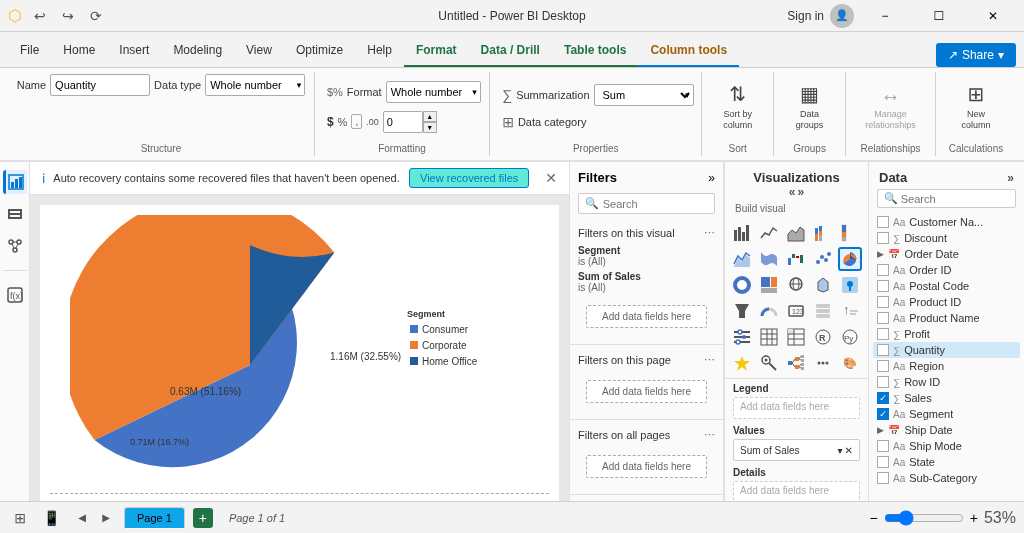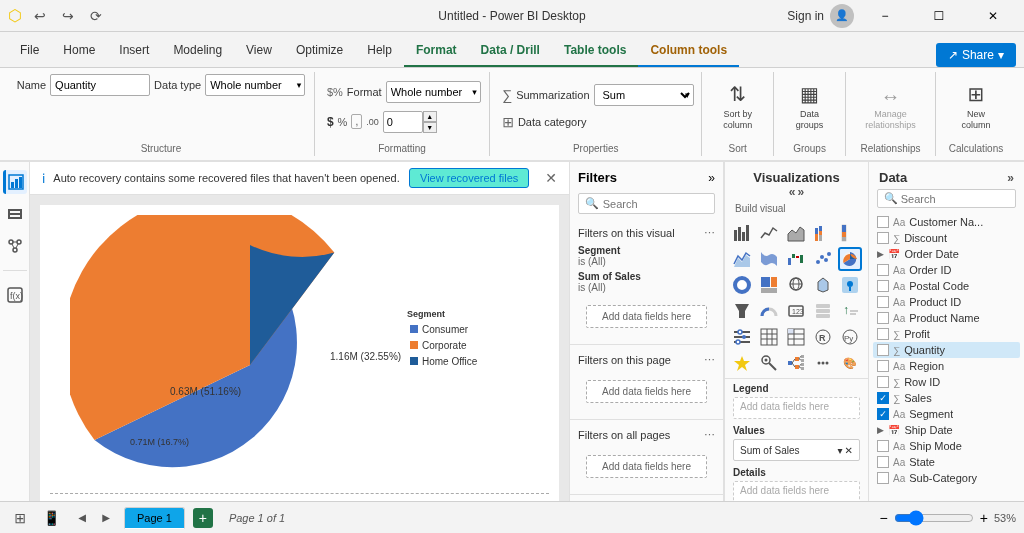--- a/index.html
+++ b/index.html
@@ -108,21 +108,21 @@
     
     .bottom-bar { height: 32px; background: #f3f3f3; border-top: 1px solid #d0d0d0; display: flex; align-items: center; padding: 0 8px; gap: 8px; }
     .bottom-icon { width: 24px; height: 24px; display: flex; align-items: center; justify-content: center; cursor: pointer; font-size: 14px; color: #555; }
     .page-nav { display: flex; align-items: center; gap: 4px; }
     .page-nav-btn { width: 20px; height: 20px; display: flex; align-items: center; justify-content: center; cursor: pointer; font-size: 10px; color: #555; }
     .page-tab { padding: 4px 12px; background: white; border: 1px solid #d0d0d0; border-radius: 3px 3px 0 0; font-size: 11px; cursor: pointer; }
     .page-tab.active { border-bottom-color: white; background: #0ea5e9; font-weight: 500; }
     .add-page-btn { width: 20px; height: 20px; background: #217346; color: white; border-radius: 3px; display: flex; align-items: center; justify-content: center; cursor: pointer; font-size: 14px; }
     .zoom-area { margin-left: auto; display: flex; align-items: center; gap: 6px; }
     .zoom-slider { width: 80px; }
-    .zoom-label { font-size: 11px; color: #555; }
+    .zoom-label { font-size: 16px; color: #555; }
     .page-info { font-size: 11px; color: #555; margin-left: 8px; font-style: italic; }
 
     
     .pie-svg { position: absolute; top: 10px; left: 30px; }
   </style>
 </head>
 <body>
 
 <div class="title-bar">
   <div class="title-bar-left">

